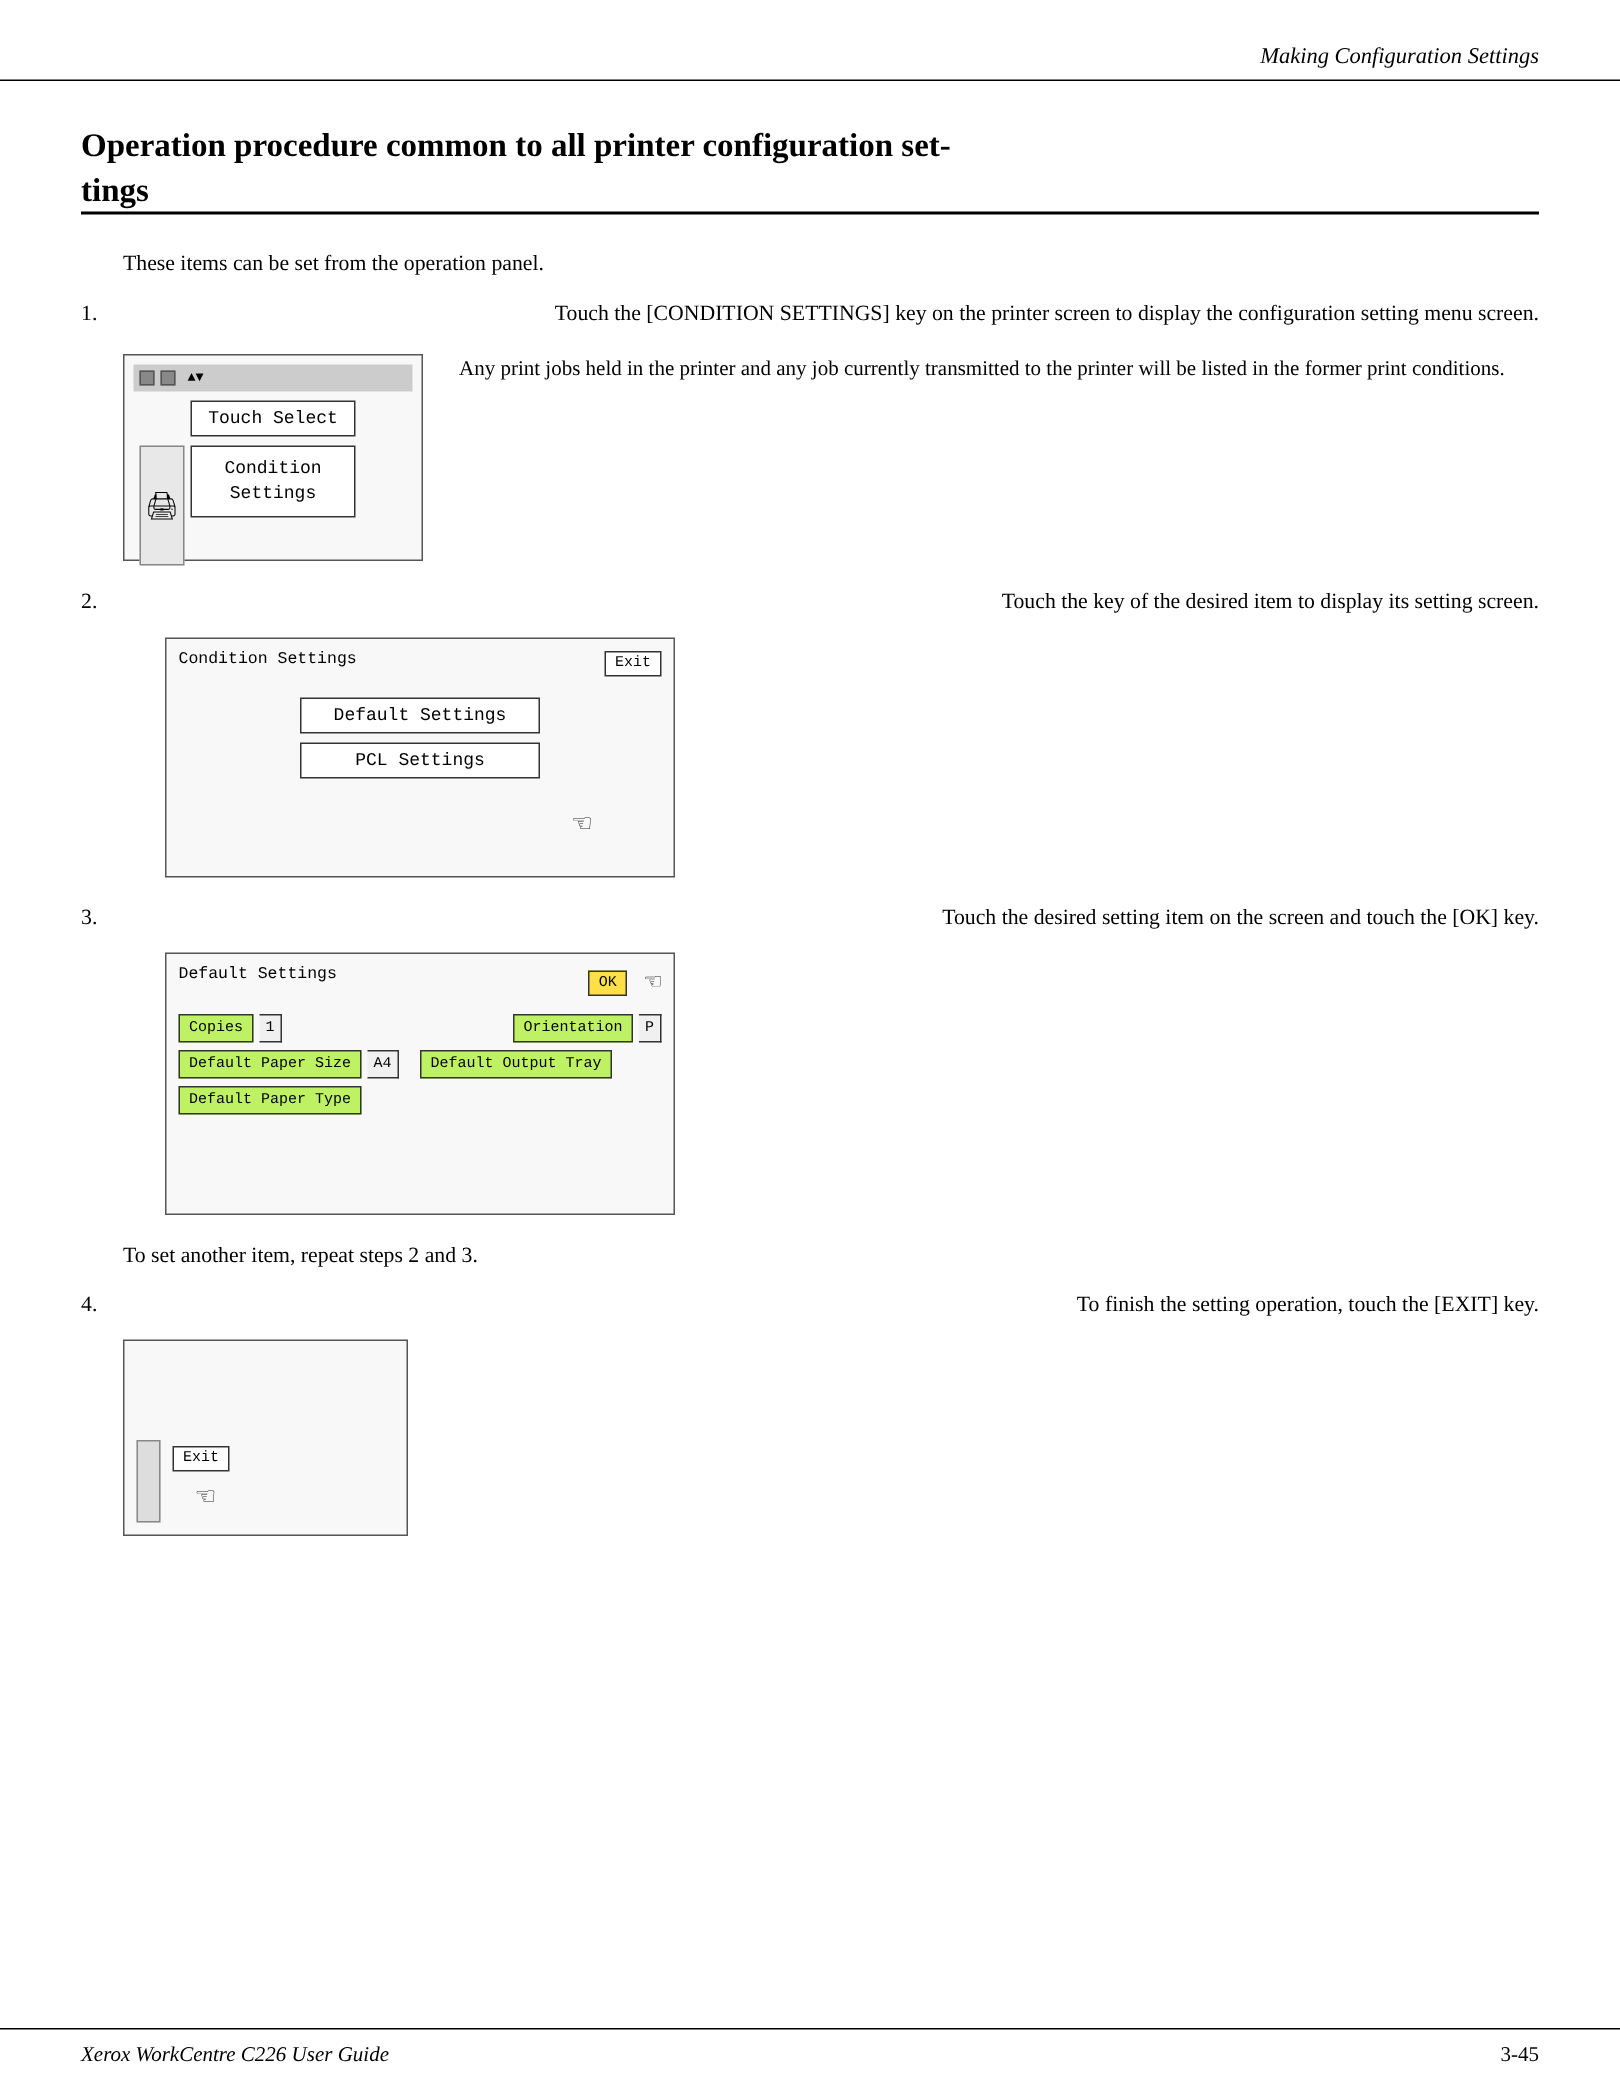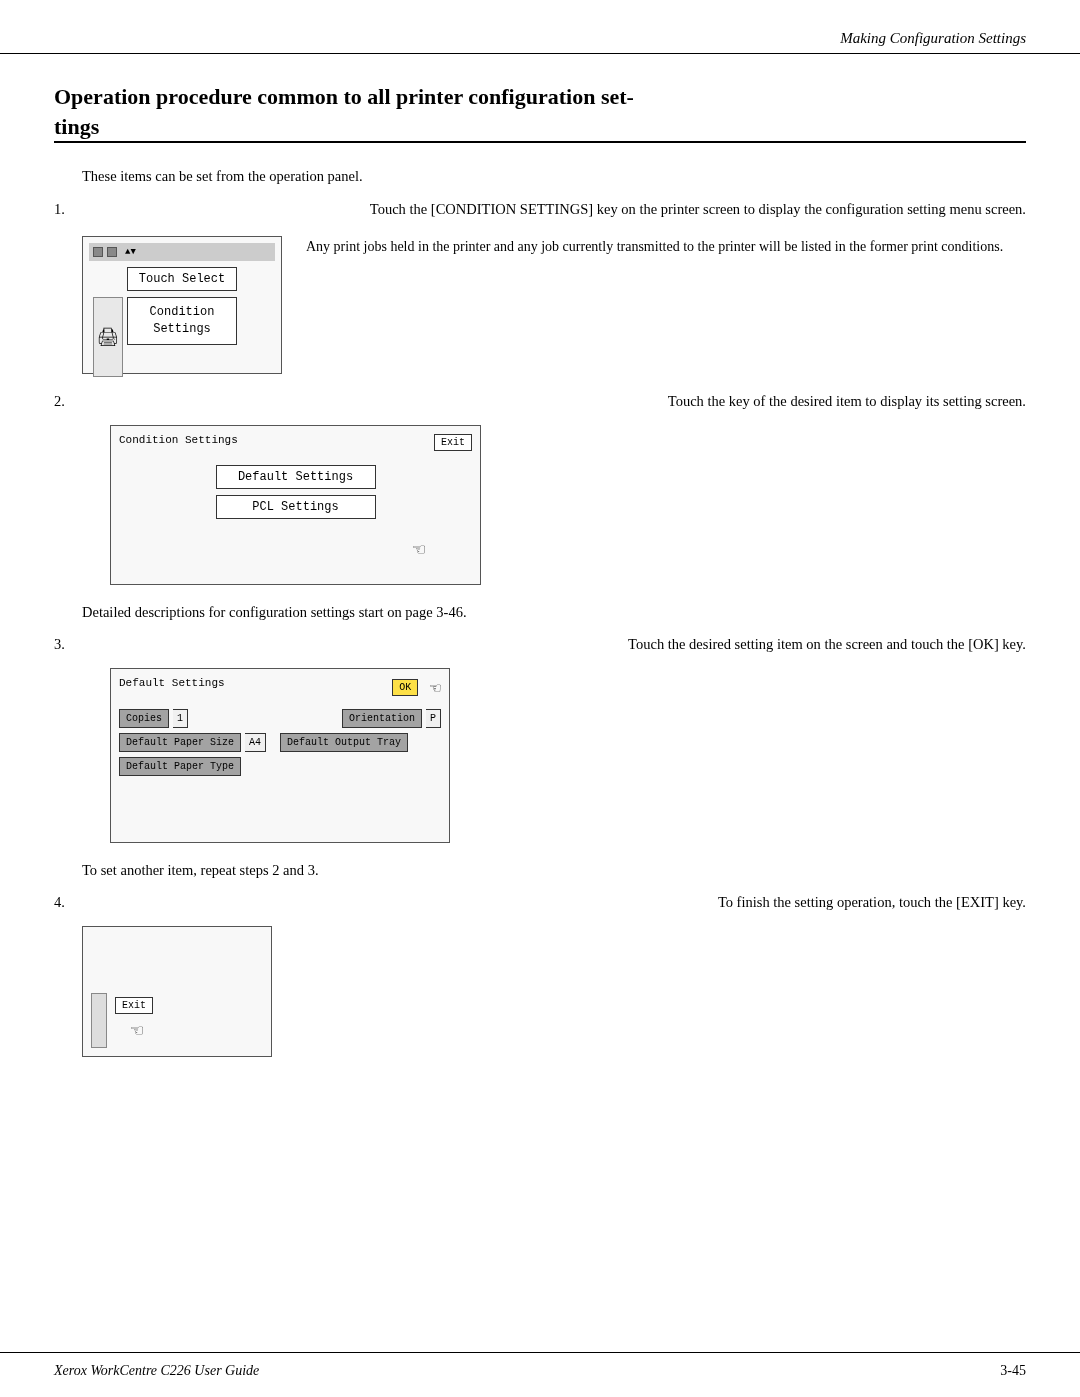--- a/index.html
+++ b/index.html
@@ -152,21 +152,21 @@
       background: #fff;
       padding: 4px 8px;
       font-family: 'Courier New', Courier, monospace;
       font-size: 12px;
       text-align: center;
       display: inline-block;
     }
 
     
     .panel2 {
-      width: 371px;
+      width: 340px;
       min-height: 160px;
       padding: 8px;
       margin-left: 28px;
       margin-bottom: 16px;
     }
     .panel2-header {
       display: flex;
       justify-content: space-between;
       align-items: flex-start;
       margin-bottom: 14px;
@@ -214,21 +214,21 @@
     }
     .panel3-row {
       display: flex;
       gap: 4px;
       align-items: stretch;
     }
     .panel3-cell {
       border: 1px solid #333;
       padding: 3px 6px;
       font-size: 10px;
-      background: #a3a3a3;
+      background: #bef264;
     }
     .panel3-cell-value {
       border-top: 1px solid #333;
       border-bottom: 1px solid #333;
       border-right: 1px solid #333;
       padding: 3px 4px;
       font-size: 10px;
       background: #f0f0f0;
     }
 
@@ -305,21 +305,20 @@
         <div class="panel-btn" style="width:160px;">Default Settings</div>
         <div class="panel-btn" style="width:160px;text-align:center;">PCL Settings</div>
       </div>
 
       <div style="position:absolute; right:55px; bottom:22px;">
         <span class="cursor-glyph">☞</span>
       </div>
     </div>
   </div>
 
-  <p class="body-text indent">Detailed descriptions for configuration settings start on page 3-46.</p>
 
   <div class="numbered-step">
     <span class="step-num">3.</span>
     <span class="step-text">Touch the desired setting item on the screen and touch the [OK] key.</span>
   </div>
 
   <div class="figure-standalone">
     <div class="panel panel3" style="position:relative;">
       <div class="panel3-header">
         <span class="panel2-title">Default Settings</span>

